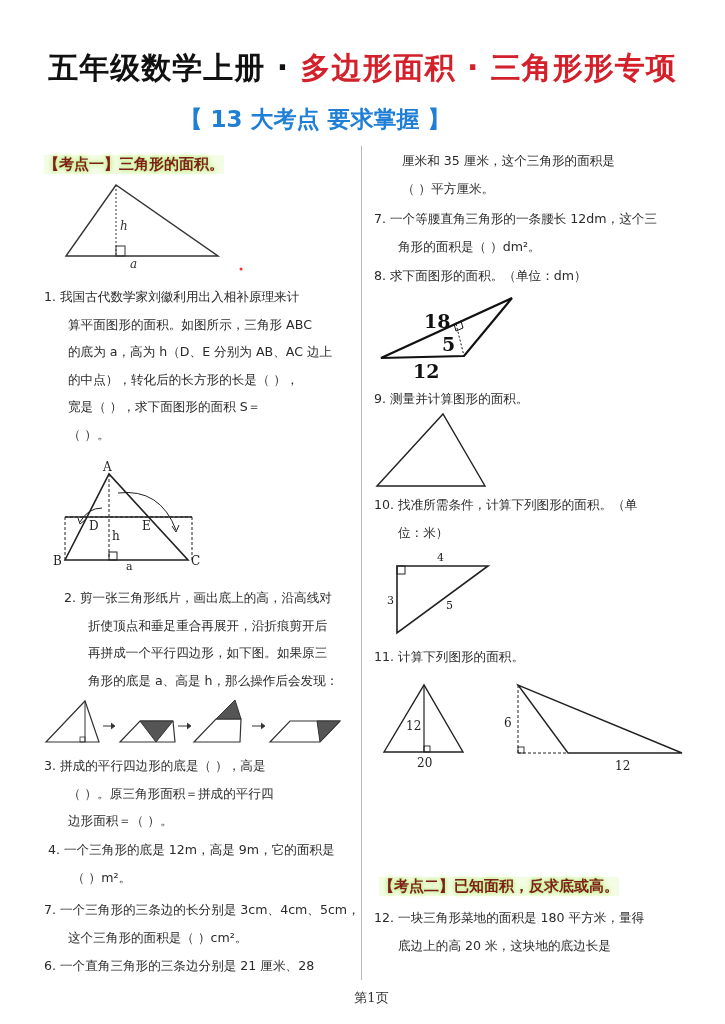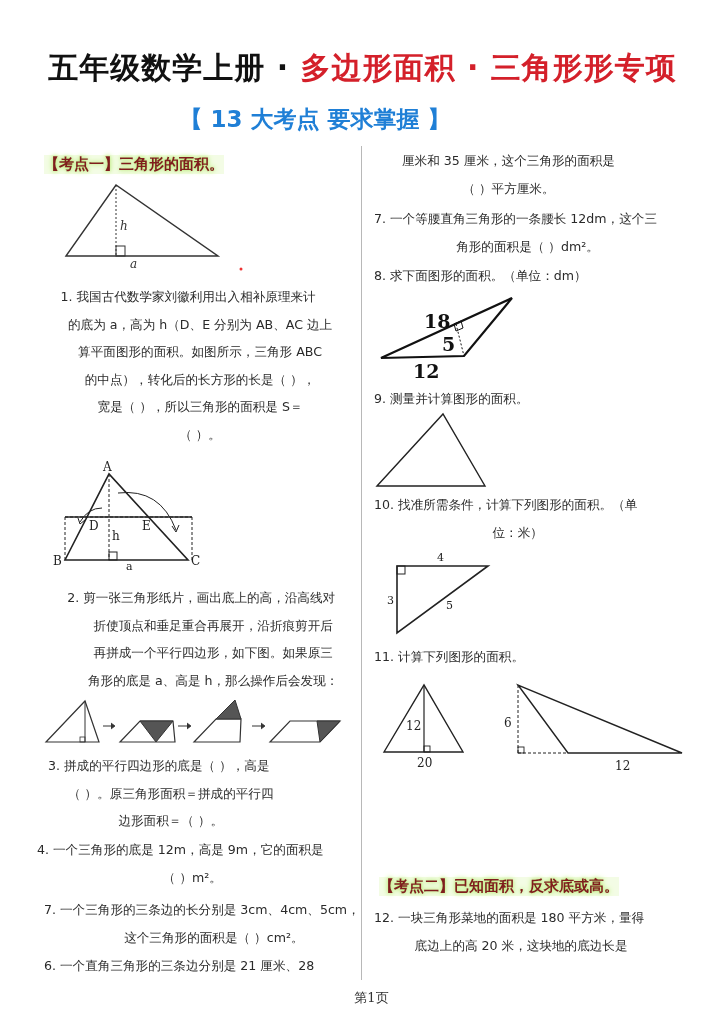--- a/index.html
+++ b/index.html
@@ -20,21 +20,21 @@
   }
   .divider {
     position: absolute; left: 361px; top: 146px; width: 1px; height: 834px; background: #b8b8b8;
   }
   .sec {
     position: absolute; font-size: 15px; font-weight: bold; color: #7f1d1d;
     text-shadow: 0 0 4px #b8ea7a, 0 0 6px #c9f08c, 0 0 2px #d8f5a8;
     background: rgba(220,245,180,0.35);
   }
   .p {
-    position: absolute; font-size: 12.6px; line-height: 27.5px; color: #2a2a2a; white-space: nowrap; text-align: center;
+    position: absolute; font-size: 12.6px; line-height: 27.5px; color: #2a2a2a; white-space: nowrap;
   }
   .p .ln { display: block; }
   .p .ind { padding-left: 24px; }
   svg { position: absolute; overflow: visible; }
   .page-num {
     position: absolute; left: 0; top: 989px; width: 725px; text-align: center;
     font-size: 13px; color: #333; font-family: "DejaVu Serif", serif; margin-left: 9px;
   }
   .serif { font-family: "DejaVu Serif", "Liberation Serif", serif; }
 </style>
@@ -54,24 +54,24 @@
   <polygon points="66,256 116,185 218,256" fill="none" stroke="#333" stroke-width="1.4"></polygon>
   <line x1="116" y1="185" x2="116" y2="256" stroke="#333" stroke-width="1" stroke-dasharray="2,2"></line>
   <rect x="116" y="246" width="9" height="10" fill="none" stroke="#333" stroke-width="1"></rect>
   <text x="120" y="230" font-size="12" font-style="italic" class="serif" fill="#333">h</text>
   <text x="130" y="268" font-size="12" font-style="italic" class="serif" fill="#333">a</text>
   <circle cx="241" cy="269" r="1.5" fill="#e33"></circle>
 </svg>
 
 <div class="p" style="left:44px; top:283px;">
   <span class="ln">1. 我国古代数学家刘徽利用出入相补原理来计</span>
+  <span class="ln ind">算平面图形的面积。如图所示，三角形 ABC</span>
   <span class="ln ind">的底为 a，高为 h（D、E 分别为 AB、AC 边上</span>
-  <span class="ln ind">算平面图形的面积。如图所示，三角形 ABC</span>
   <span class="ln ind">的中点），转化后的长方形的长是（          ），</span>
-  <span class="ln ind">宽是（          ），所以三角形的面积是 S＝</span>
+  <span class="ln ind">宽是（          ），求下面图形的面积 S＝</span>
   <span class="ln ind">（          ）。</span>
 </div>
 
 <svg style="left:0;top:0;" width="725" height="1024">
   <polygon points="65,560 109,474 188,560" fill="none" stroke="#222" stroke-width="1.6"></polygon>
   <line x1="65" y1="517" x2="192" y2="517" stroke="#222" stroke-width="1.4"></line>
   <line x1="65" y1="517" x2="65" y2="560" stroke="#222" stroke-width="1" stroke-dasharray="3,2"></line>
   <line x1="192" y1="517" x2="192" y2="560" stroke="#222" stroke-width="1" stroke-dasharray="3,2"></line>
   <line x1="65" y1="517" x2="192" y2="517" stroke="#222" stroke-width="1" stroke-dasharray="3,2"></line>
   <line x1="109" y1="474" x2="109" y2="560" stroke="#222" stroke-width="1" stroke-dasharray="3,2"></line>
@@ -112,21 +112,21 @@
   <path d="M261,723 L265,726 L261,729" fill="#333" stroke="#333" stroke-width="0.8"></path>
   <polygon points="270,742 290,721 340,721 320,742" fill="none" stroke="#333" stroke-width="1.2"></polygon>
   <polygon points="317,721 340,721 320,742" fill="#555" stroke="#333" stroke-width="1"></polygon>
 </svg>
 
 <div class="p" style="left:44px; top:752px;">
   <span class="ln">3. 拼成的平行四边形的底是（          ），高是</span>
   <span class="ln ind">（          ）。原三角形面积＝拼成的平行四</span>
   <span class="ln ind">边形面积＝（          ）。</span>
 </div>
-<div class="p" style="left:37px; top:836px;">
+<div class="p" style="left:48px; top:836px;">
   <span class="ln">4. 一个三角形的底是 12m，高是 9m，它的面积是</span>
   <span class="ln ind">（          ）m²。</span>
 </div>
 <div class="p" style="left:44px; top:896px;">
   <span class="ln">7. 一个三角形的三条边的长分别是 3cm、4cm、5cm，</span>
   <span class="ln ind">这个三角形的面积是（          ）cm²。</span>
 </div>
 <div class="p" style="left:44px; top:952px;">
   <span class="ln">6. 一个直角三角形的三条边分别是 21 厘米、28</span>
 </div>

